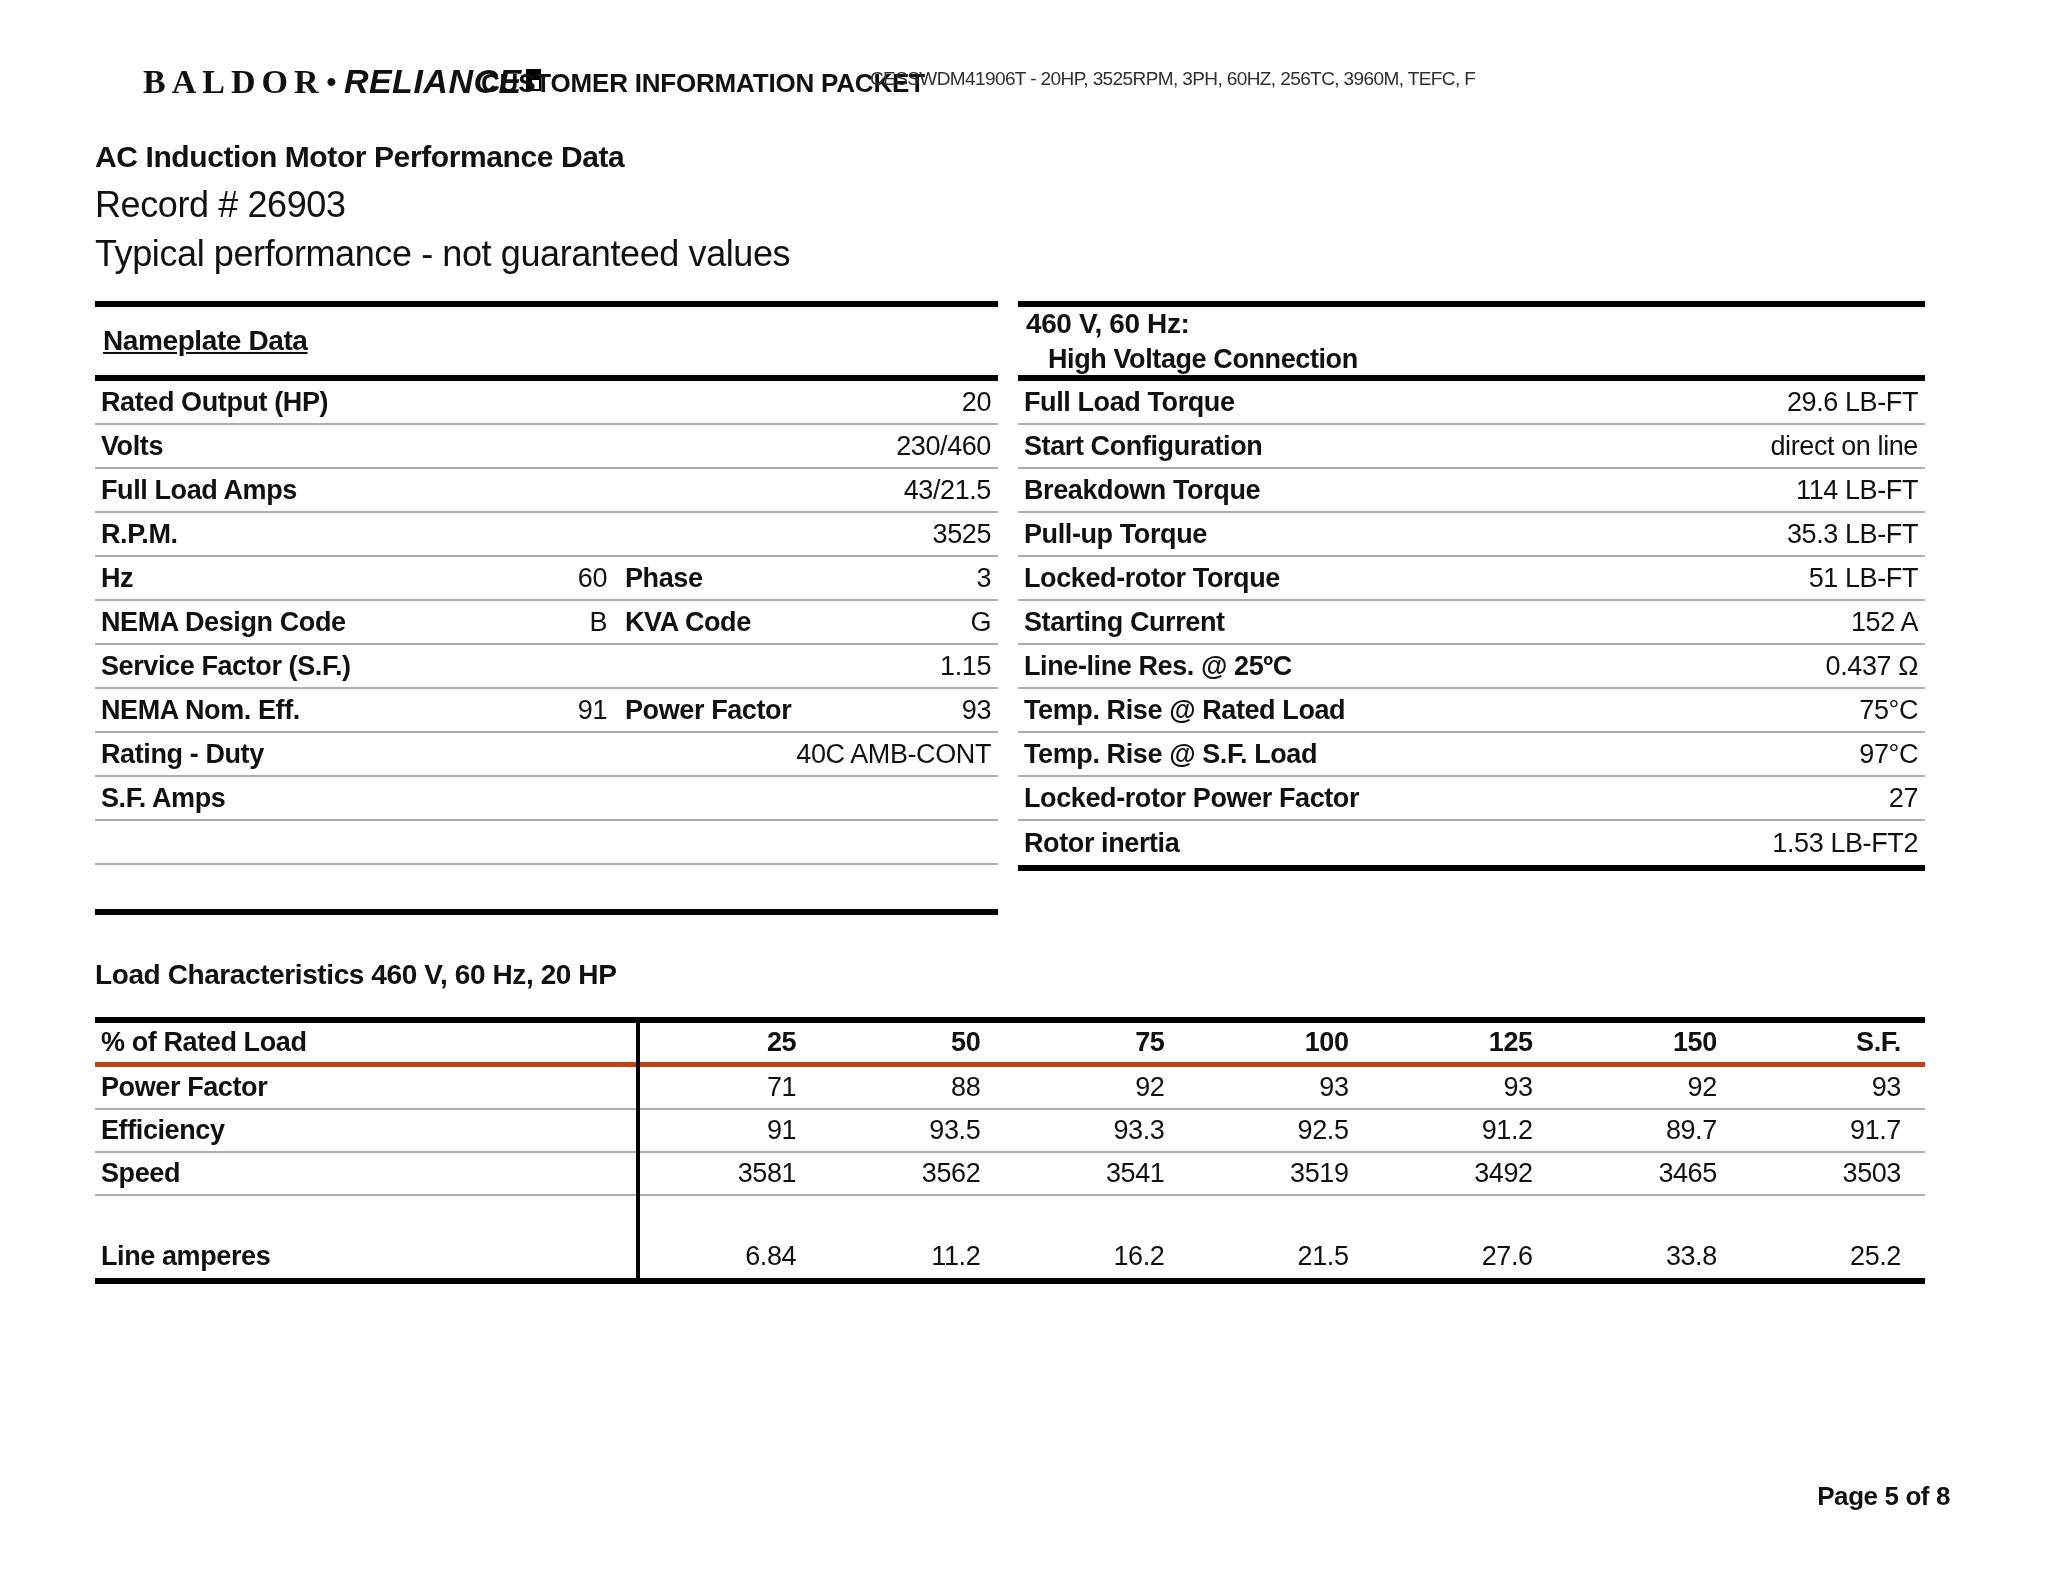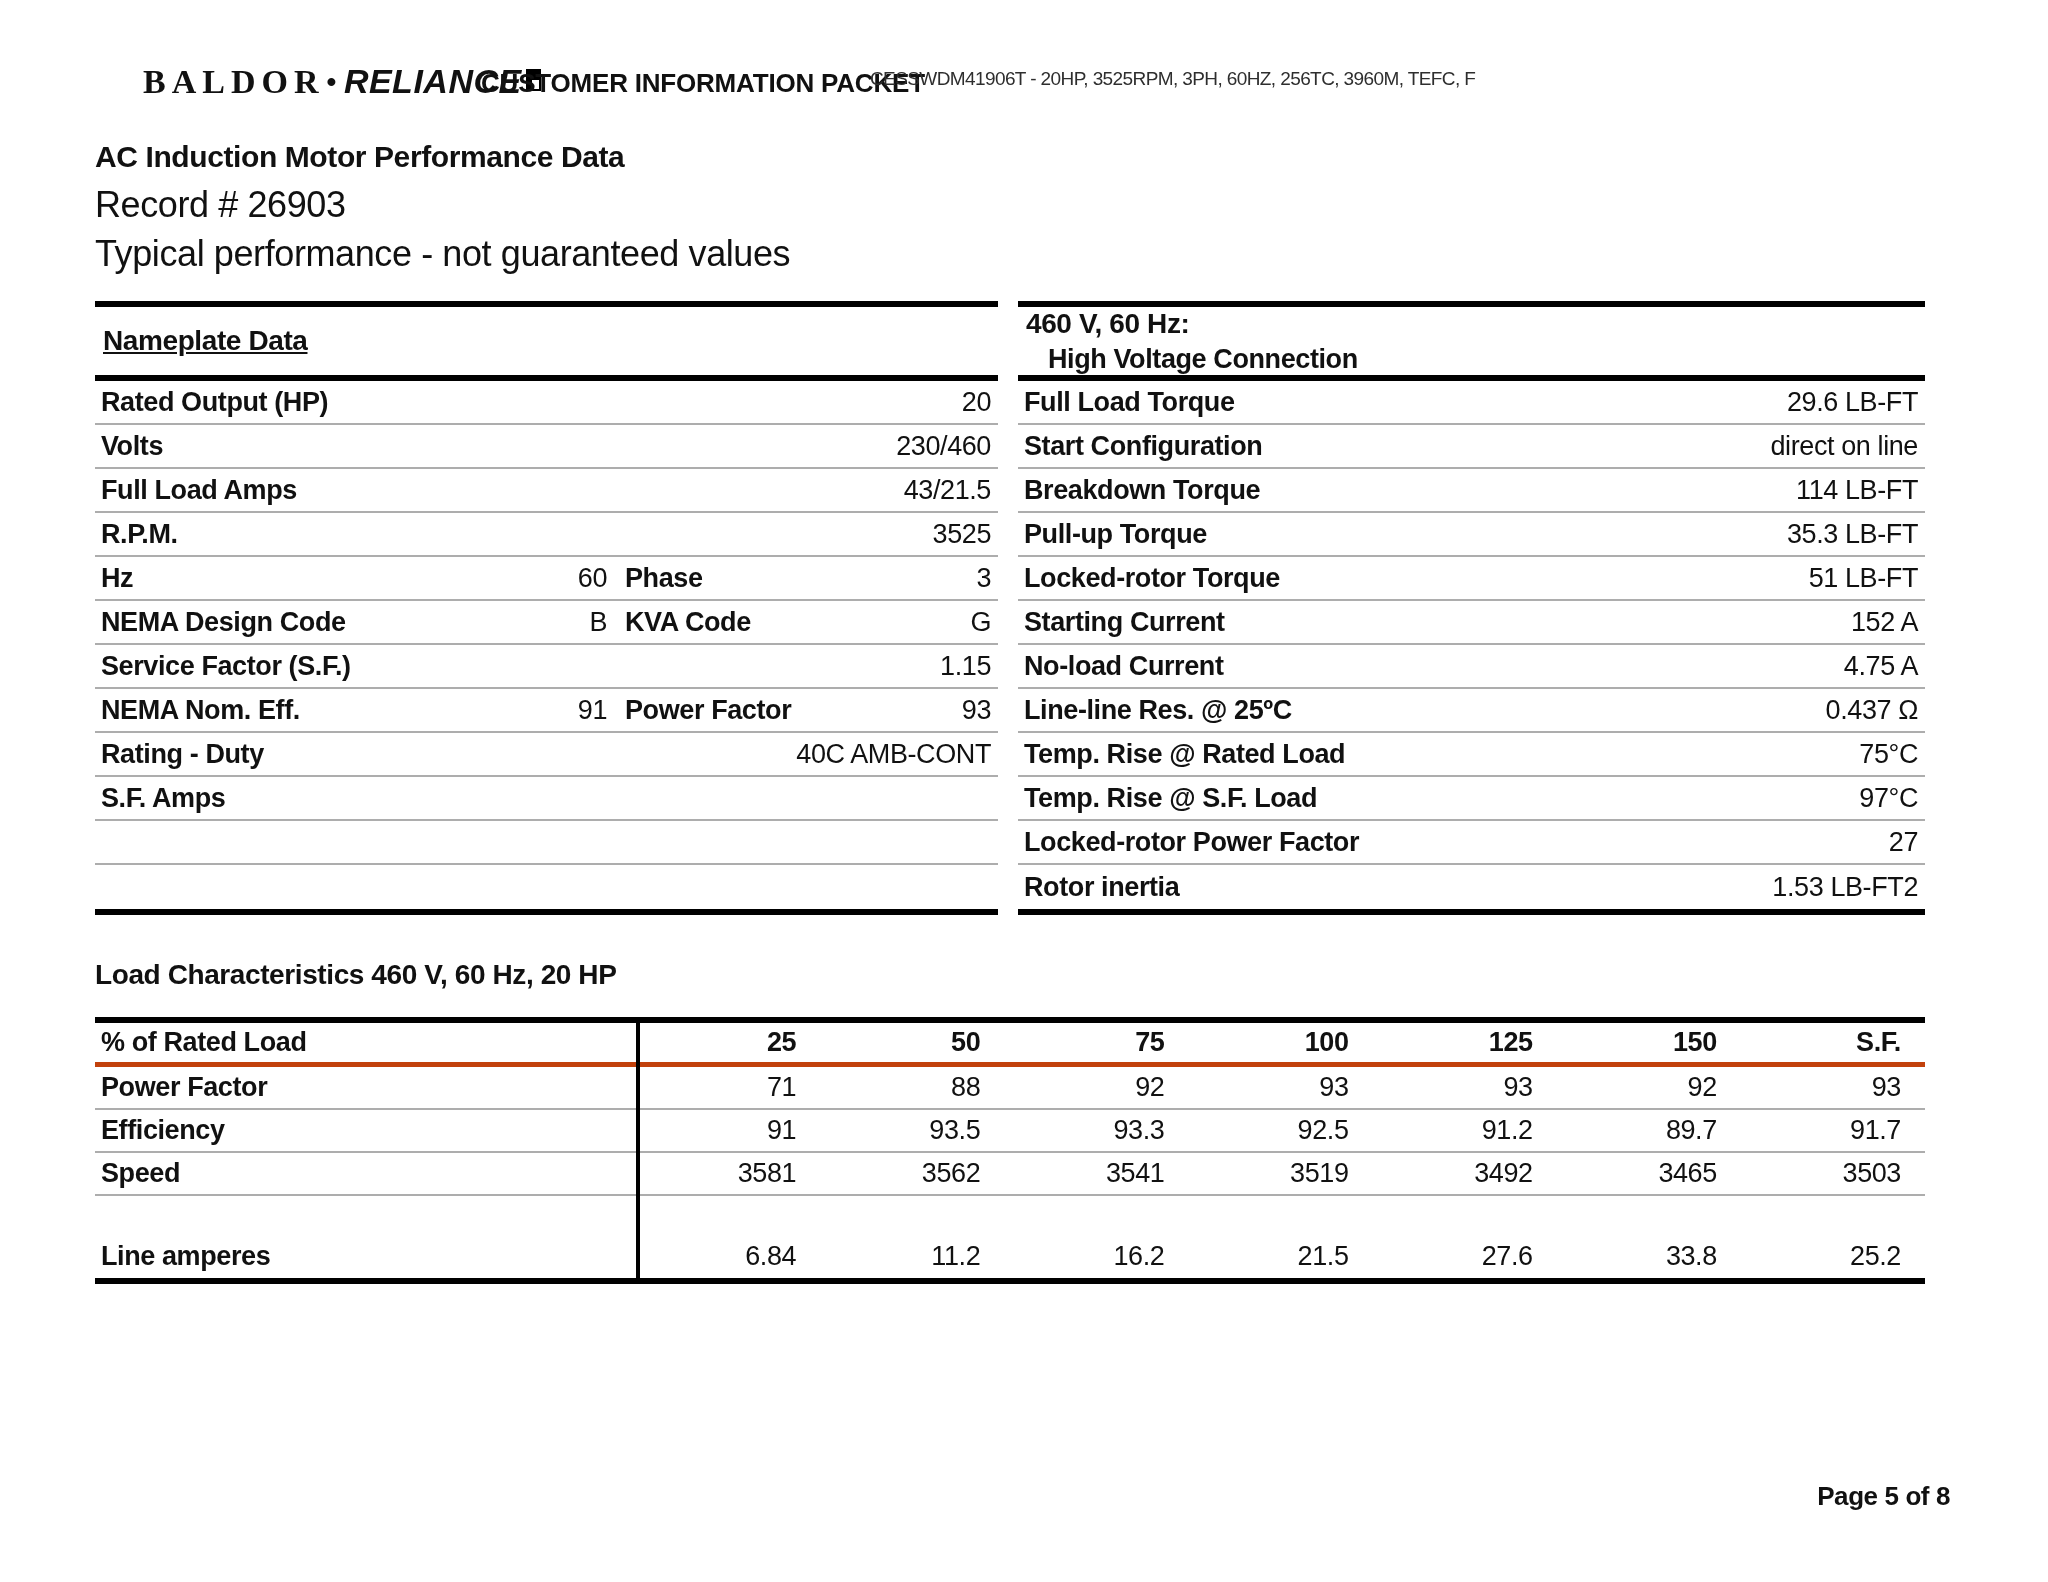--- a/index.html
+++ b/index.html
@@ -192,24 +192,20 @@
         </div>
         <div class="t-row">
           <span class="cell-label">Locked-rotor Torque</span>
           <span class="cell-value">51 LB-FT</span>
         </div>
         <div class="t-row">
           <span class="cell-label">Starting Current</span>
           <span class="cell-value">152 A</span>
         </div>
         <div class="t-row">
-          <span class="cell-label">No-load Current</span>
-          <span class="cell-value">4.75 A</span>
-        </div>
-        <div class="t-row">
           <span class="cell-label">Line-line Res. @ 25ºC</span>
           <span class="cell-value">0.437 Ω</span>
         </div>
         <div class="t-row">
           <span class="cell-label">Temp. Rise @ Rated Load</span>
           <span class="cell-value">75°C</span>
         </div>
         <div class="t-row">
           <span class="cell-label">Temp. Rise @ S.F. Load</span>
           <span class="cell-value">97°C</span>

